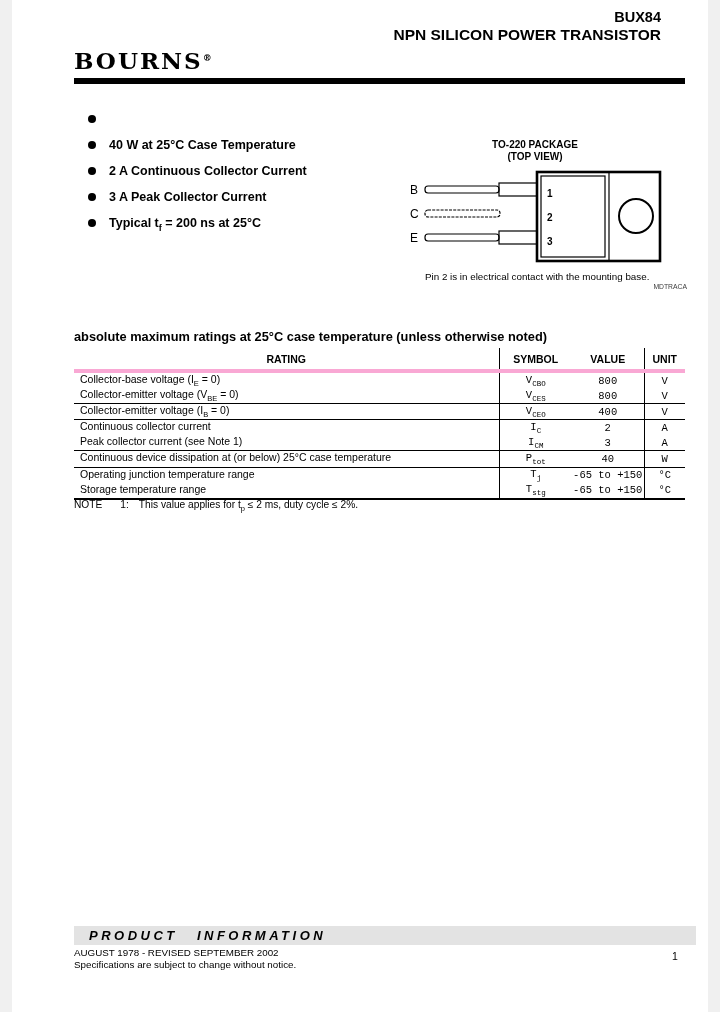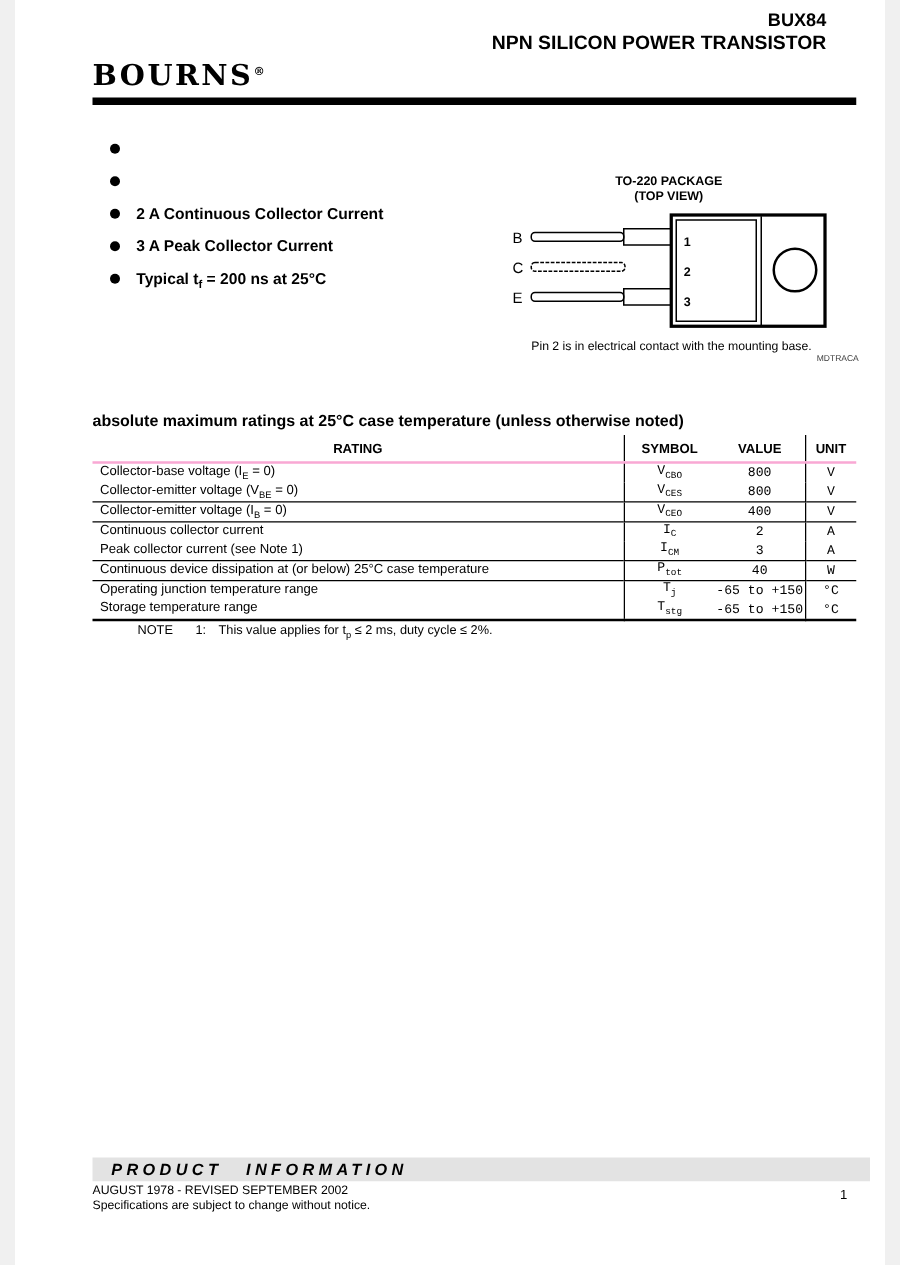--- a/index.html
+++ b/index.html
@@ -34,29 +34,29 @@
   .pkg-pin   { font-size:10px; font-weight:bold; }
   .pkg-lead  { font-size:12px; }
   .pkg-cap   { font-size:9.8px; }
   .pkg-code  { font-size:6.8px; fill:#3a3a3a; }
 
   
   .ratings-heading { position:absolute; left:62px; top:329px; font-size:12.8px; font-weight:bold; }
   .amr { position:absolute; left:62px; top:348px; width:611px; border-collapse:collapse; table-layout:fixed; }
   .amr th { font-size:10.5px; font-weight:bold; height:21px; text-align:center; padding:0; }
   .amr td { font-size:10.5px; height:15px; padding:0; }
-  .amr thead tr { border-bottom:2px solid #f9a8d4; }
+  .amr thead tr { border-bottom:4px solid #f9a8d4; }
   .amr .b-left { border-left:1.5px solid #000; }
   .amr .c-rating { text-align:left; padding-left:6px; }
   .amr .c-symbol, .amr .c-value, .amr .c-unit { text-align:center;font-family:Liberation Mono, monospace; }
   .amr tr.rule-after { border-bottom:1.5px solid #000; }
   .amr tbody tr:last-child { border-bottom:2px solid #000; }
   .amr sub { font-size:7.5px; }
   .note { position:absolute; left:62px; top:499px; font-size:10.2px; }
-  .note .n-label { margin-right:18px;margin-left:36px; }
+  .note .n-label { margin-right:18px; }
   .note .n-num { margin-right:10px; }
   .note sub { font-size:7.5px; }
 
   
   .pi-banner {
     position:absolute; left:62px; top:926px; width:607px; height:19px;
     background:#e3e3e3; font-size:13px; font-weight:bold; font-style:italic;
     letter-spacing:3.5px; word-spacing:12px; line-height:19px; padding-left:15px;
   }
   .foot-lines { position:absolute; left:62px; top:947px; font-size:9.8px; line-height:12px; }
@@ -74,20 +74,21 @@
   <div class="logo"><span>BOURNS</span><sup>®</sup></div>
   <div class="top-rule"></div>
 
   <ul class="features">
     <li>
       <span class="f-dot"></span>
       <span class="f-text"><span></span><sub></sub><span></span></span>
     </li>
     <li>
       <span class="f-dot"></span>
+      <span class="f-text"><span>40 W at 25°C Case Temperature</span><sub></sub><span></span></span>
     </li>
     <li>
       <span class="f-dot"></span>
       <span class="f-text"><span>2 A Continuous Collector Current</span><sub></sub><span></span></span>
     </li>
     <li>
       <span class="f-dot"></span>
       <span class="f-text"><span>3 A Peak Collector Current</span><sub></sub><span></span></span>
     </li>
     <li>

